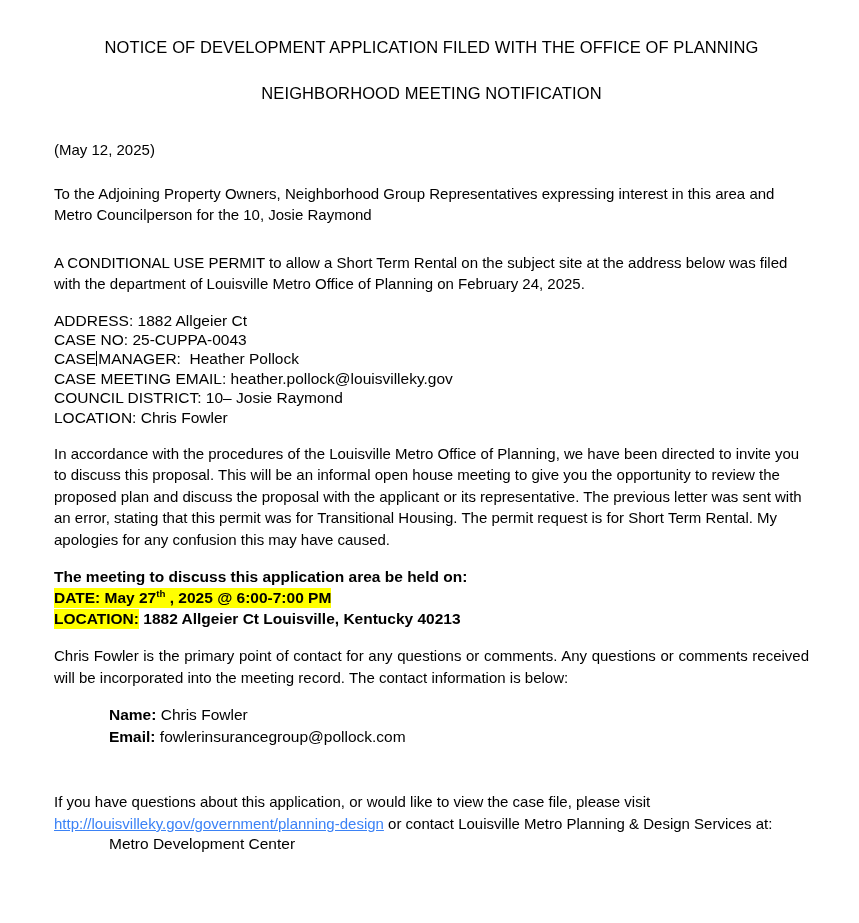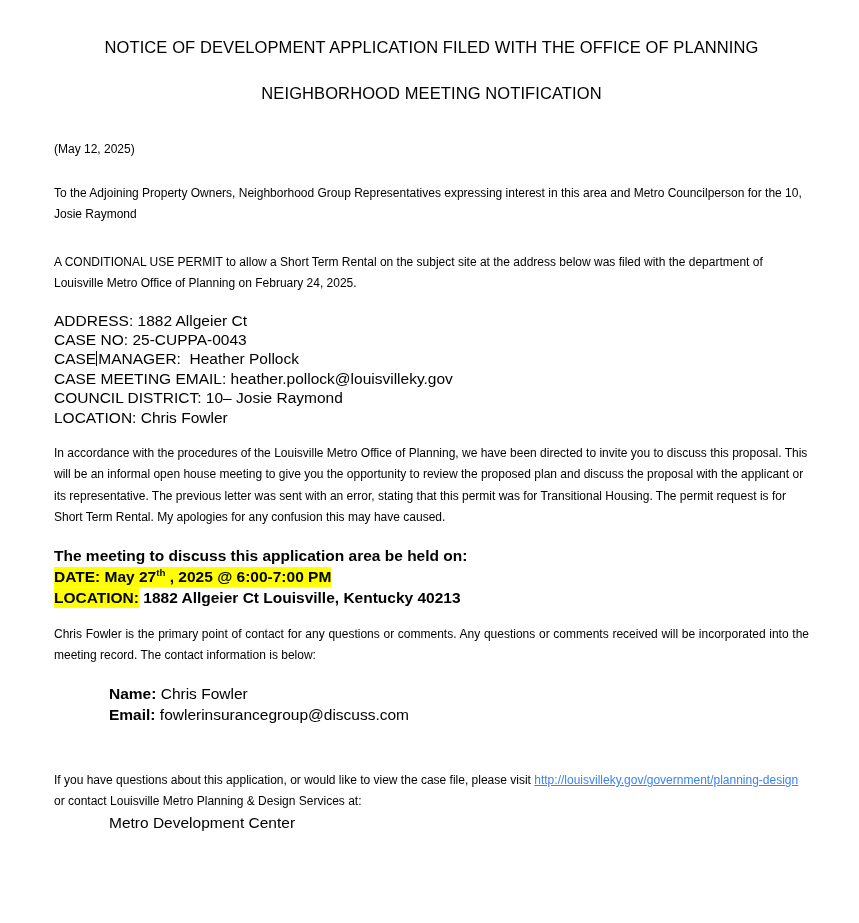--- a/index.html
+++ b/index.html
@@ -45,21 +45,21 @@
   .doc-subtitle {
     text-align: center;
     font-size: 16.5px;
     line-height: 23px;
     letter-spacing: 0.1px;
     margin: 23px 0 0 0;
   }
 
   
   .para {
-    font-size: 12px;
+    font-size: 15px;
     line-height: 21.5px;
     margin: 0;
   }
   .para.justify { text-align: justify; }
   .gap-22 { margin-top: 22px; }
   .gap-26 { margin-top: 26px; }
   .gap-30 { margin-top: 16px; }
   .gap-34 { margin-top: 34px; }
   .gap-44 { margin-top: 44px; }
 
@@ -146,21 +146,21 @@
     <div class="meet-block gap-30">
       <div class="meet-line">The meeting to discuss this application area be held on:</div>
       <div class="meet-line"><span class="hl"><span>DATE:</span> <span>May 27</span><sup>th</sup><span> , 2025 @ 6:00-7:00 PM</span></span></div>
       <div class="meet-line"><span class="hl"><span>LOCATION:</span></span> <span>1882 Allgeier Ct Louisville, Kentucky 40213</span></div>
     </div>
 
     <p class="para justify gap-30">Chris Fowler is the primary point of contact for any questions or comments.  Any questions or comments received will be incorporated into the meeting record.  The contact information is below:</p>
 
     <div class="indent-block gap-30">
       <div><span class="lbl">Name:</span> <span>Chris Fowler</span></div>
-      <div><span class="lbl">Email:</span> <span>fowlerinsurancegroup@discuss.com</span></div>
+      <div><span class="lbl">Email:</span> <span>fowlerinsurancegroup@pollock.com</span></div>
     </div>
 
     <p class="para gap-44"><span>If you have questions about this application, or would like to view the case file, please visit</span>
 <a class="doclink" href="#">http://louisvilleky.gov/government/planning-design</a> <span>or contact Louisville Metro Planning &amp; Design Services at:</span></p>
 
     <div class="addr-block">
       <div class="addr-line">Metro Development Center</div>
 
     </div>
 

